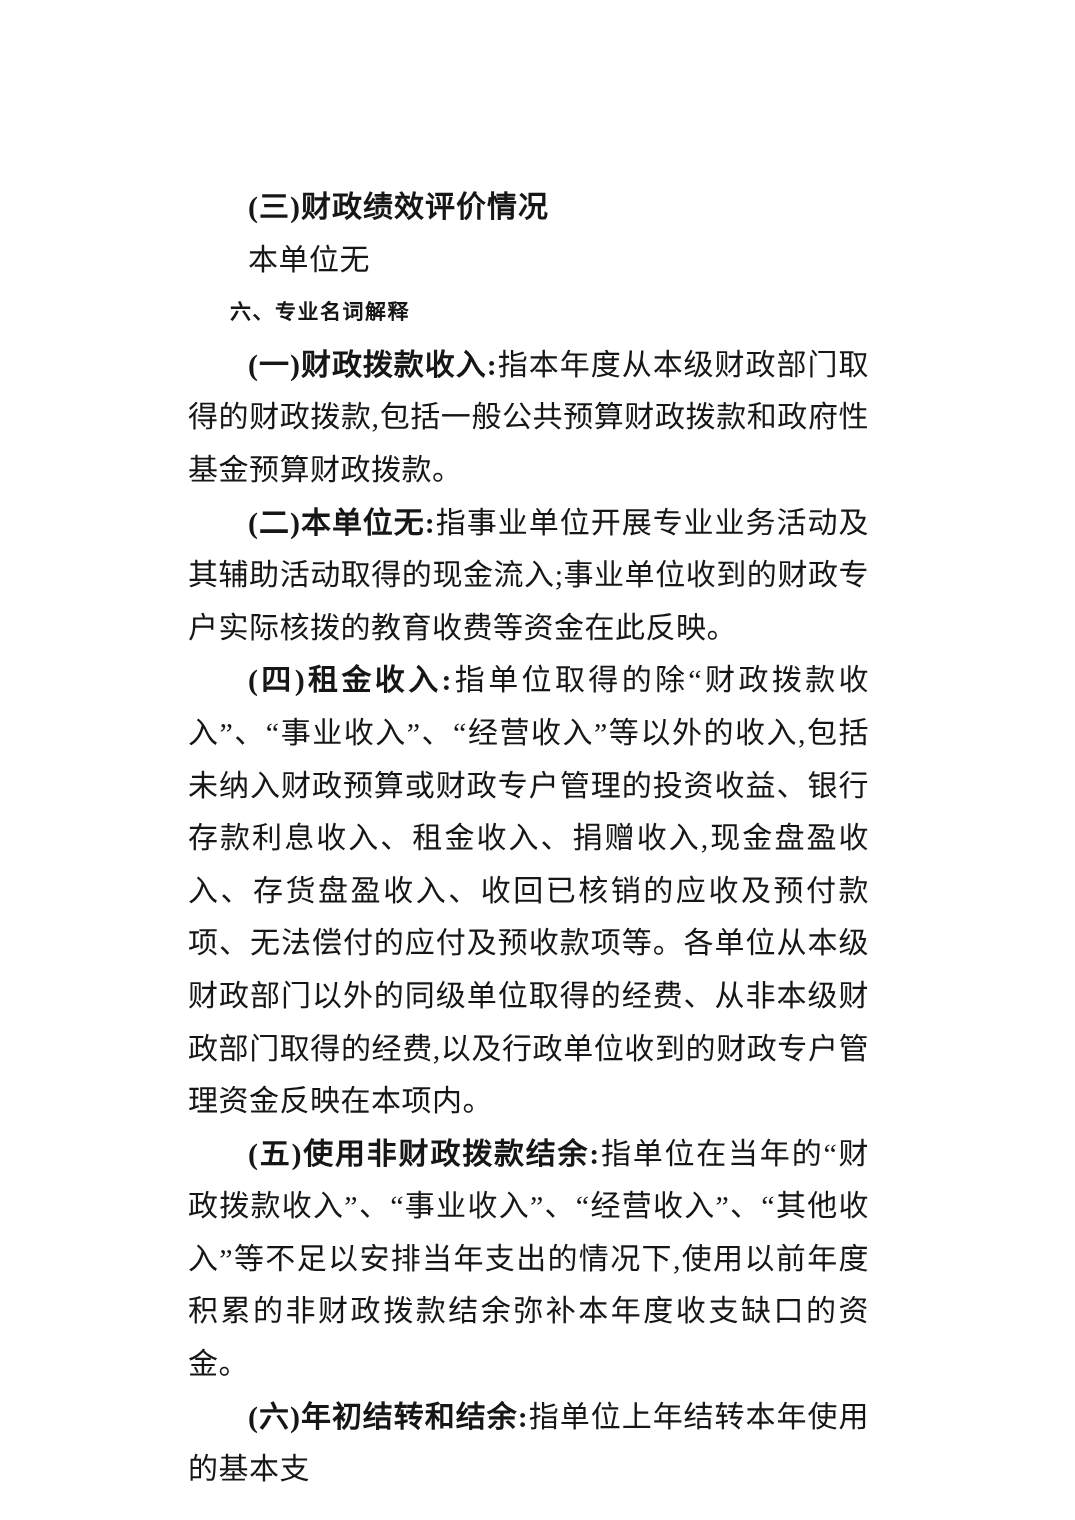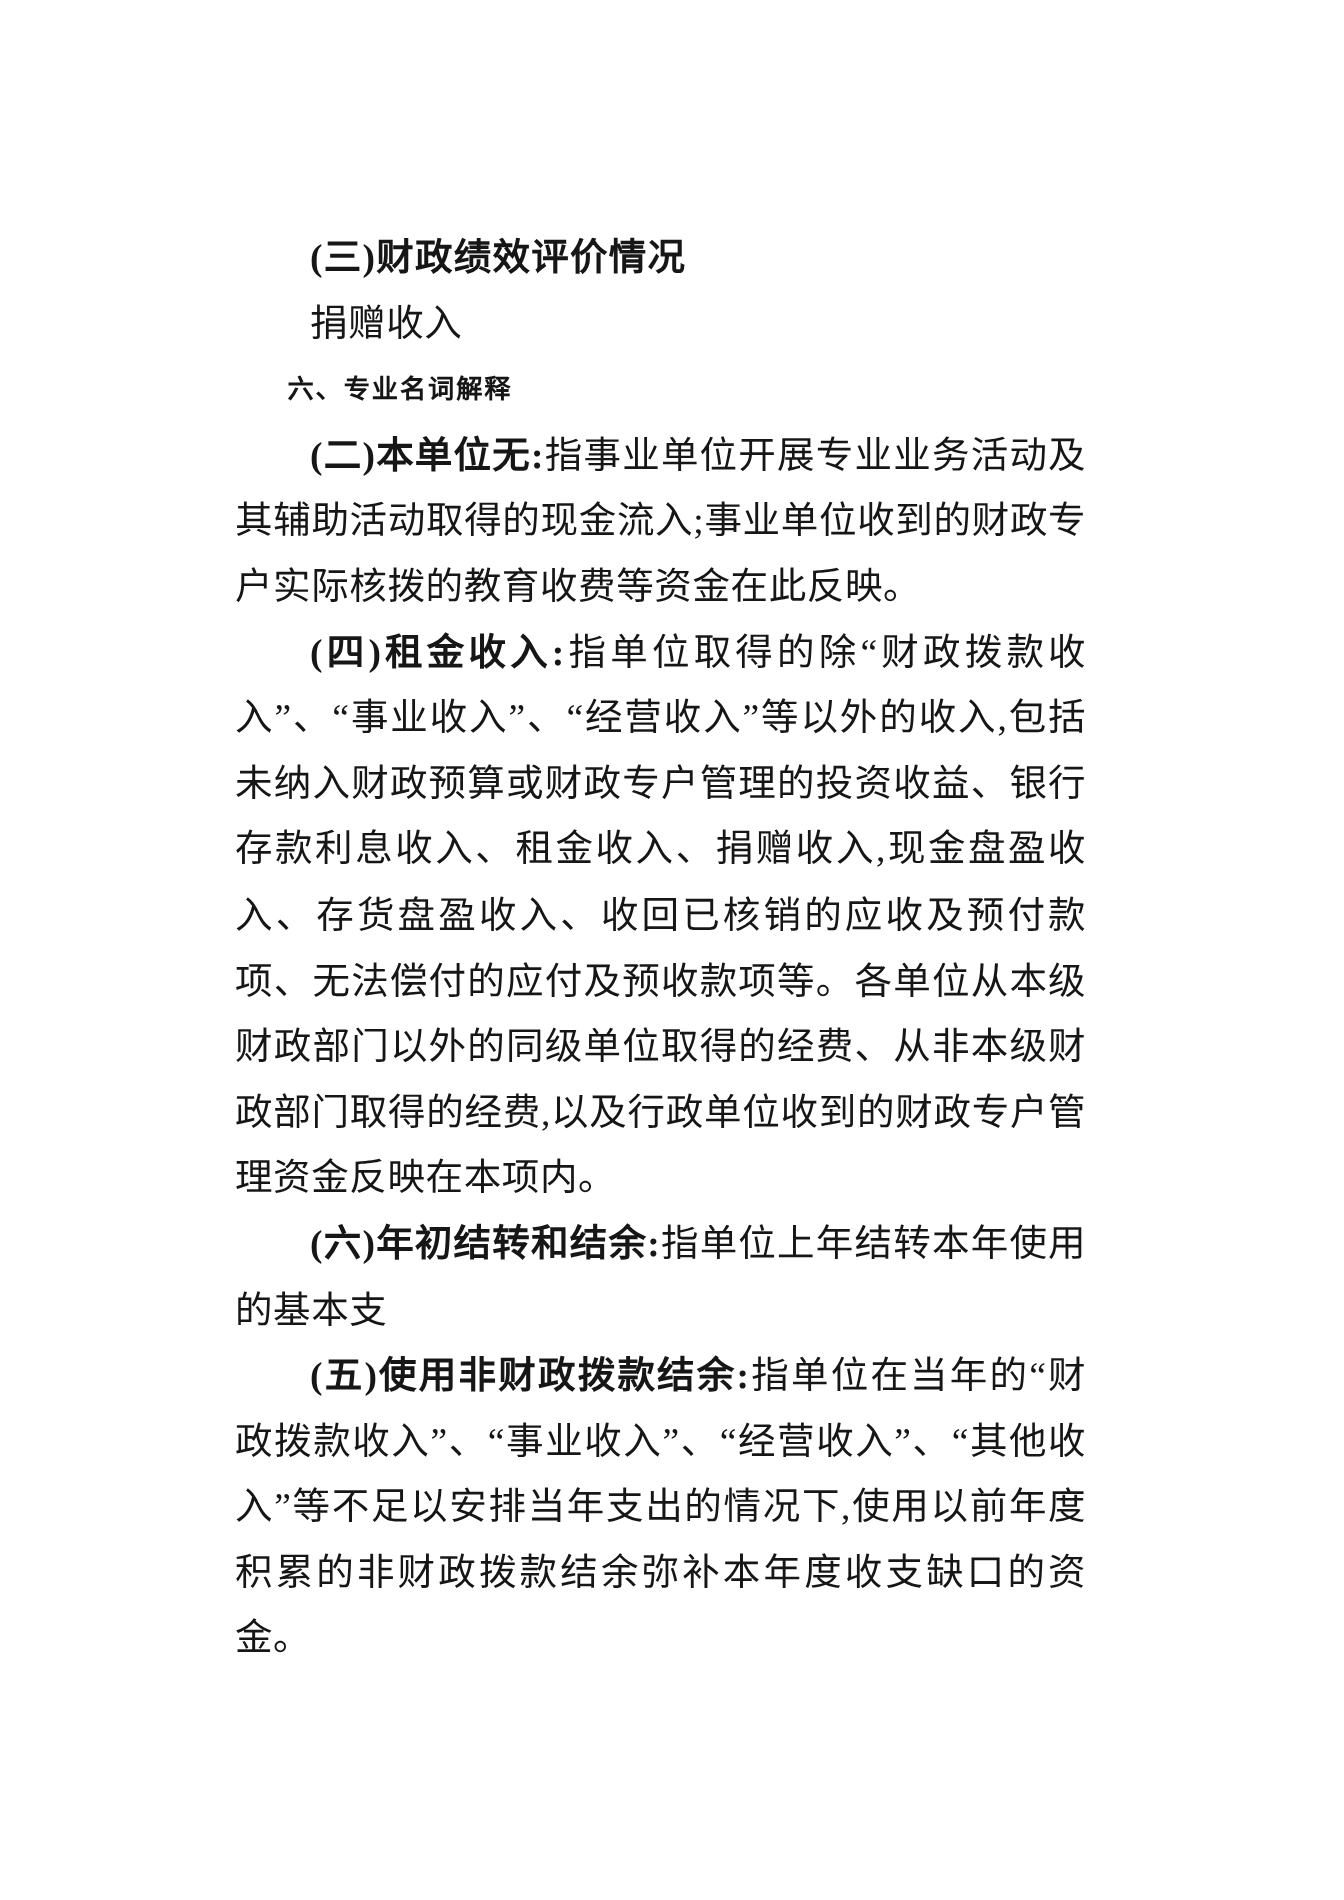--- a/index.html
+++ b/index.html
@@ -47,35 +47,38 @@
     font-weight: bold;
   }
 </style>
 </head>
 <body>
 
 <div class="page">
 
   <h3 class="sub-heading">(三)财政绩效评价情况</h3>
 
-  <p>捐赠收入</p>
+  <p>本单位无</p>
 
   <h2 class="chapter-heading">六、专业名词解释</h2>
 
+  <p>
+    <span class="term">(一)财政拨款收入:</span><span>指本年度从本级财政部门取得的财政拨款,包括一般公共预算财政拨款和政府性基金预算财政拨款。</span>
+  </p>
 
   <p>
     <span class="term">(二)本单位无:</span><span>指事业单位开展专业业务活动及其辅助活动取得的现金流入;事业单位收到的财政专户实际核拨的教育收费等资金在此反映。</span>
   </p>
 
 
   <p>
     <span class="term">(四)租金收入:</span><span>指单位取得的除“财政拨款收入”、“事业收入”、“经营收入”等以外的收入,包括未纳入财政预算或财政专户管理的投资收益、银行存款利息收入、租金收入、捐赠收入,现金盘盈收入、存货盘盈收入、收回已核销的应收及预付款项、无法偿付的应付及预收款项等。各单位从本级财政部门以外的同级单位取得的经费、从非本级财政部门取得的经费,以及行政单位收到的财政专户管理资金反映在本项内。</span>
   </p>
 
   <p>
-    <span class="term">(六)年初结转和结余:</span><span>指单位上年结转本年使用的基本支</span>
+    <span class="term">(五)使用非财政拨款结余:</span><span>指单位在当年的“财政拨款收入”、“事业收入”、“经营收入”、“其他收入”等不足以安排当年支出的情况下,使用以前年度积累的非财政拨款结余弥补本年度收支缺口的资金。</span>
   </p>
 
   <p>
-    <span class="term">(五)使用非财政拨款结余:</span><span>指单位在当年的“财政拨款收入”、“事业收入”、“经营收入”、“其他收入”等不足以安排当年支出的情况下,使用以前年度积累的非财政拨款结余弥补本年度收支缺口的资金。</span>
+    <span class="term">(六)年初结转和结余:</span><span>指单位上年结转本年使用的基本支</span>
   </p>
 
 </div>
 
 </body></html>

